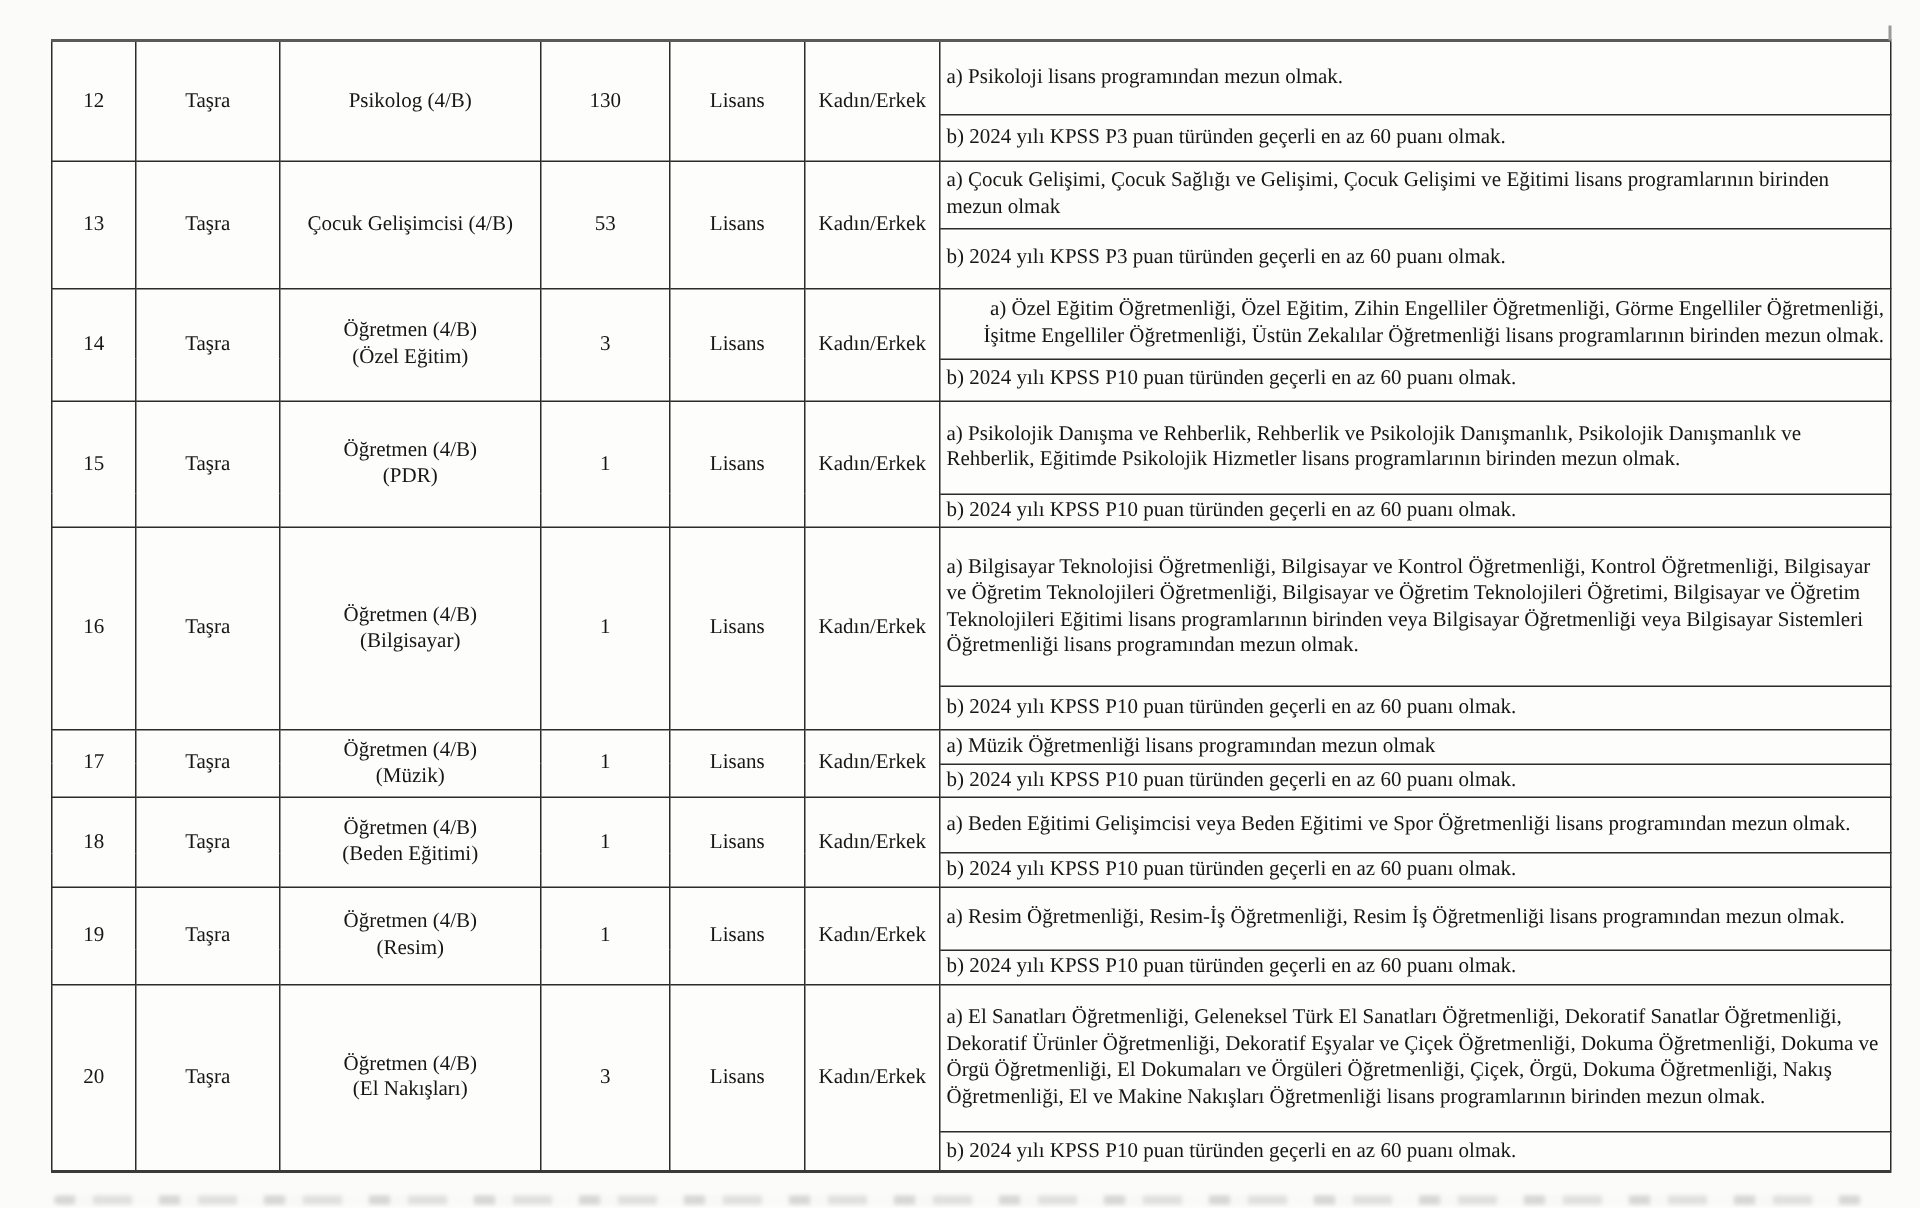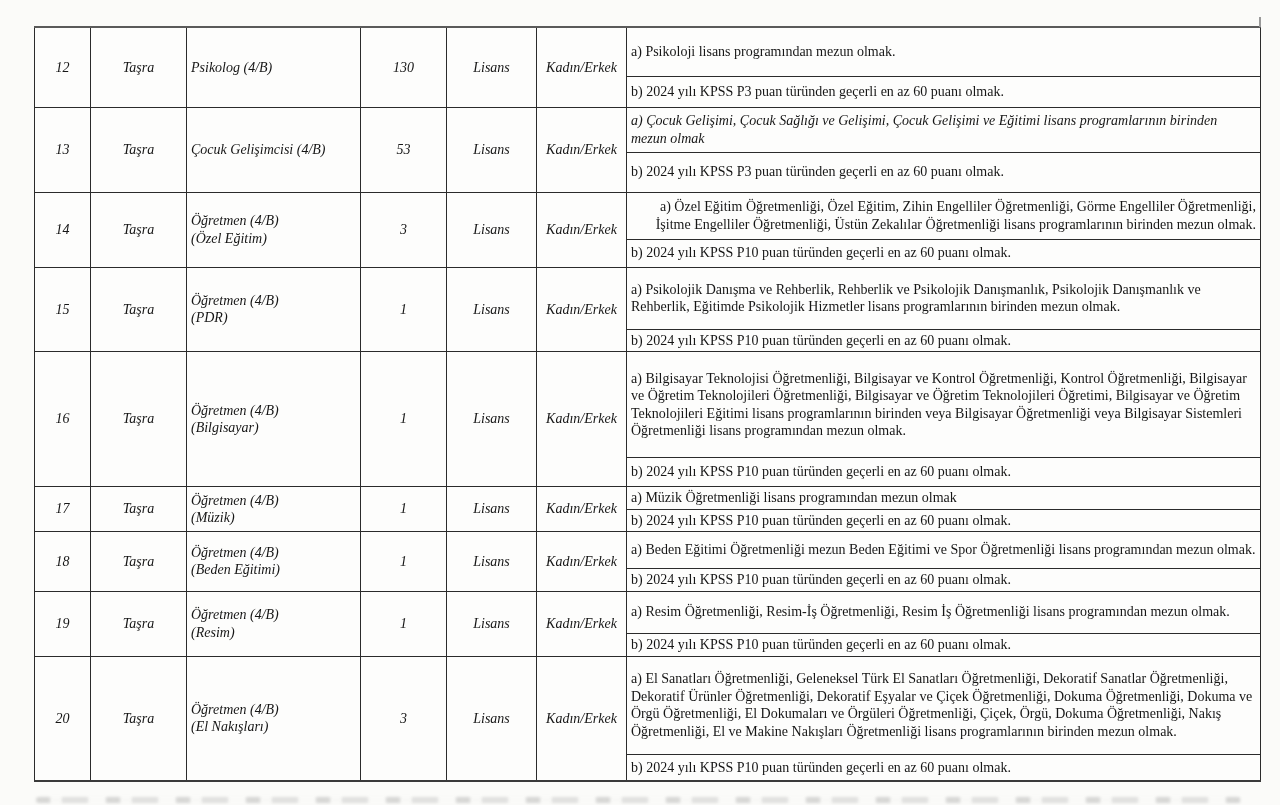--- a/index.html
+++ b/index.html
@@ -22,27 +22,27 @@
   table.jobs{border:1px solid #2b2b2b;border-top:2px solid #5a5a5a;border-bottom:2px solid #3a3a3a;}
   table.jobs td{
     border:1px solid #2b2b2b;
     padding:2px 4px;
     font-size:14px;
     line-height:1.25;
     vertical-align:middle;
     box-sizing:border-box;
     overflow:hidden;
   }
-  td.c{text-align:center;font-style:italic;}
+  td.c{text-align:center;}
   td.req{
     text-align:left;
     padding:3px 8px 3px 7px;
     line-height:1.28;
   }
-  td.title-cell div{text-align:left;}
+  td.title-cell div{text-align:center;}
   
   .scan-artifact{
     position:absolute;left:36px;top:797px;width:1205px;height:6px;
     background:repeating-linear-gradient(90deg,
       rgba(120,120,120,0.28) 0 14px, rgba(200,200,200,0.05) 14px 26px,
       rgba(130,130,130,0.22) 26px 52px, rgba(220,220,220,0.04) 52px 70px);
     filter:blur(1.4px);
     border-radius:3px;
   }
   
@@ -86,21 +86,21 @@
   <tr>
     <td class="c" rowspan="2">13</td>
     <td class="c" rowspan="2">Taşra</td>
     <td class="c title-cell" rowspan="2">
       <div>Çocuk Gelişimcisi (4/B)</div>
       <div></div>
     </td>
     <td class="c" rowspan="2">53</td>
     <td class="c" rowspan="2">Lisans</td>
     <td class="c" rowspan="2">Kadın/Erkek</td>
-    <td class="req req-a" style="height: 45px; font-style: italic;">a) Çocuk Gelişimi, Çocuk Sağlığı ve Gelişimi, Çocuk Gelişimi ve Eğitimi lisans programlarının birinden mezun olmak</td>
+    <td class="req req-a" style="height: 45px;">a) Çocuk Gelişimi, Çocuk Sağlığı ve Gelişimi, Çocuk Gelişimi ve Eğitimi lisans programlarının birinden mezun olmak</td>
   </tr>
   <tr>
     <td class="req req-b" style="height: 40px;">b) 2024 yılı KPSS P3 puan türünden geçerli en az 60 puanı olmak.</td>
   </tr>
 
   <tr>
     <td class="c" rowspan="2">14</td>
     <td class="c" rowspan="2">Taşra</td>
     <td class="c title-cell" rowspan="2">
       <div>Öğretmen (4/B)</div>
@@ -166,21 +166,21 @@
   <tr>
     <td class="c" rowspan="2">18</td>
     <td class="c" rowspan="2">Taşra</td>
     <td class="c title-cell" rowspan="2">
       <div>Öğretmen (4/B)</div>
       <div>(Beden Eğitimi)</div>
     </td>
     <td class="c" rowspan="2">1</td>
     <td class="c" rowspan="2">Lisans</td>
     <td class="c" rowspan="2">Kadın/Erkek</td>
-    <td class="req req-a" style="height: 37px;">a) Beden Eğitimi Öğretmenliği mezun Beden Eğitimi ve Spor Öğretmenliği lisans programından mezun olmak.</td>
+    <td class="req req-a" style="height: 37px;">a) Beden Eğitimi Gelişimcisi veya Beden Eğitimi ve Spor Öğretmenliği lisans programından mezun olmak.</td>
   </tr>
   <tr>
     <td class="req req-b" style="height: 21px;">b) 2024 yılı KPSS P10 puan türünden geçerli en az 60 puanı olmak.</td>
   </tr>
 
   <tr>
     <td class="c" rowspan="2">19</td>
     <td class="c" rowspan="2">Taşra</td>
     <td class="c title-cell" rowspan="2">
       <div>Öğretmen (4/B)</div>

